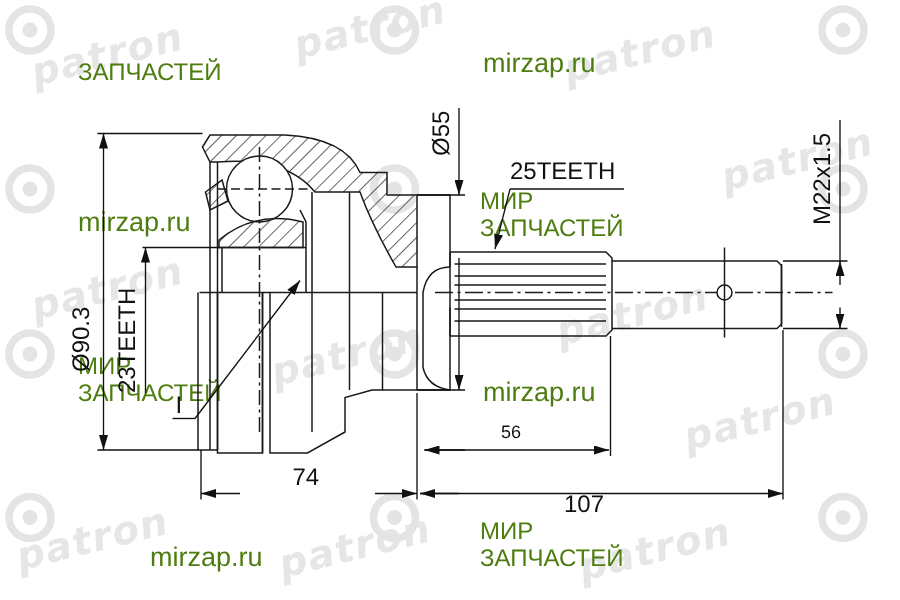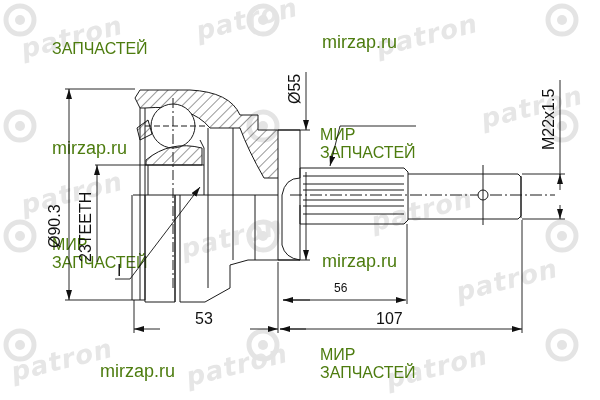--- a/index.html
+++ b/index.html
@@ -163,17 +163,18 @@
       <line x1="522" y1="220" x2="522" y2="333"></line>
       <line x1="306" y1="329" x2="280" y2="329" marker-end="url(#arr)"></line>
       <line x1="280" y1="329" x2="522" y2="329" marker-end="url(#arr)"></line>
     </g>
   </svg>
 
   <div class="dim vert" style="left:46px;top:248px;font-size:16px;">Ø90.3</div>
   <div class="dim vert" style="left:77px;top:262px;font-size:16px;">23TEETH</div>
   <div class="dim vert" style="left:286px;top:104px;font-size:16px;">Ø55</div>
   <div class="dim vert" style="left:540px;top:150px;font-size:16px;">M22x1.5</div>
+  <div class="dim" style="left:340px;top:106px;font-size:16px;">25TEETH</div>
   <div class="dim" style="left:117px;top:262px;font-size:16px;">I</div>
-  <div class="dim" style="left:195px;top:310px;font-size:16px;">53</div>
+  <div class="dim" style="left:195px;top:310px;font-size:16px;">74</div>
   <div class="dim" style="left:334px;top:281px;font-size:12px;">56</div>
-  <div class="dim" style="left:376px;top:310px;font-size:16px;">107</div>
+  <div class="dim" style="left:376px;top:328px;font-size:16px;">107</div>
 </div>
 
 </body></html>

